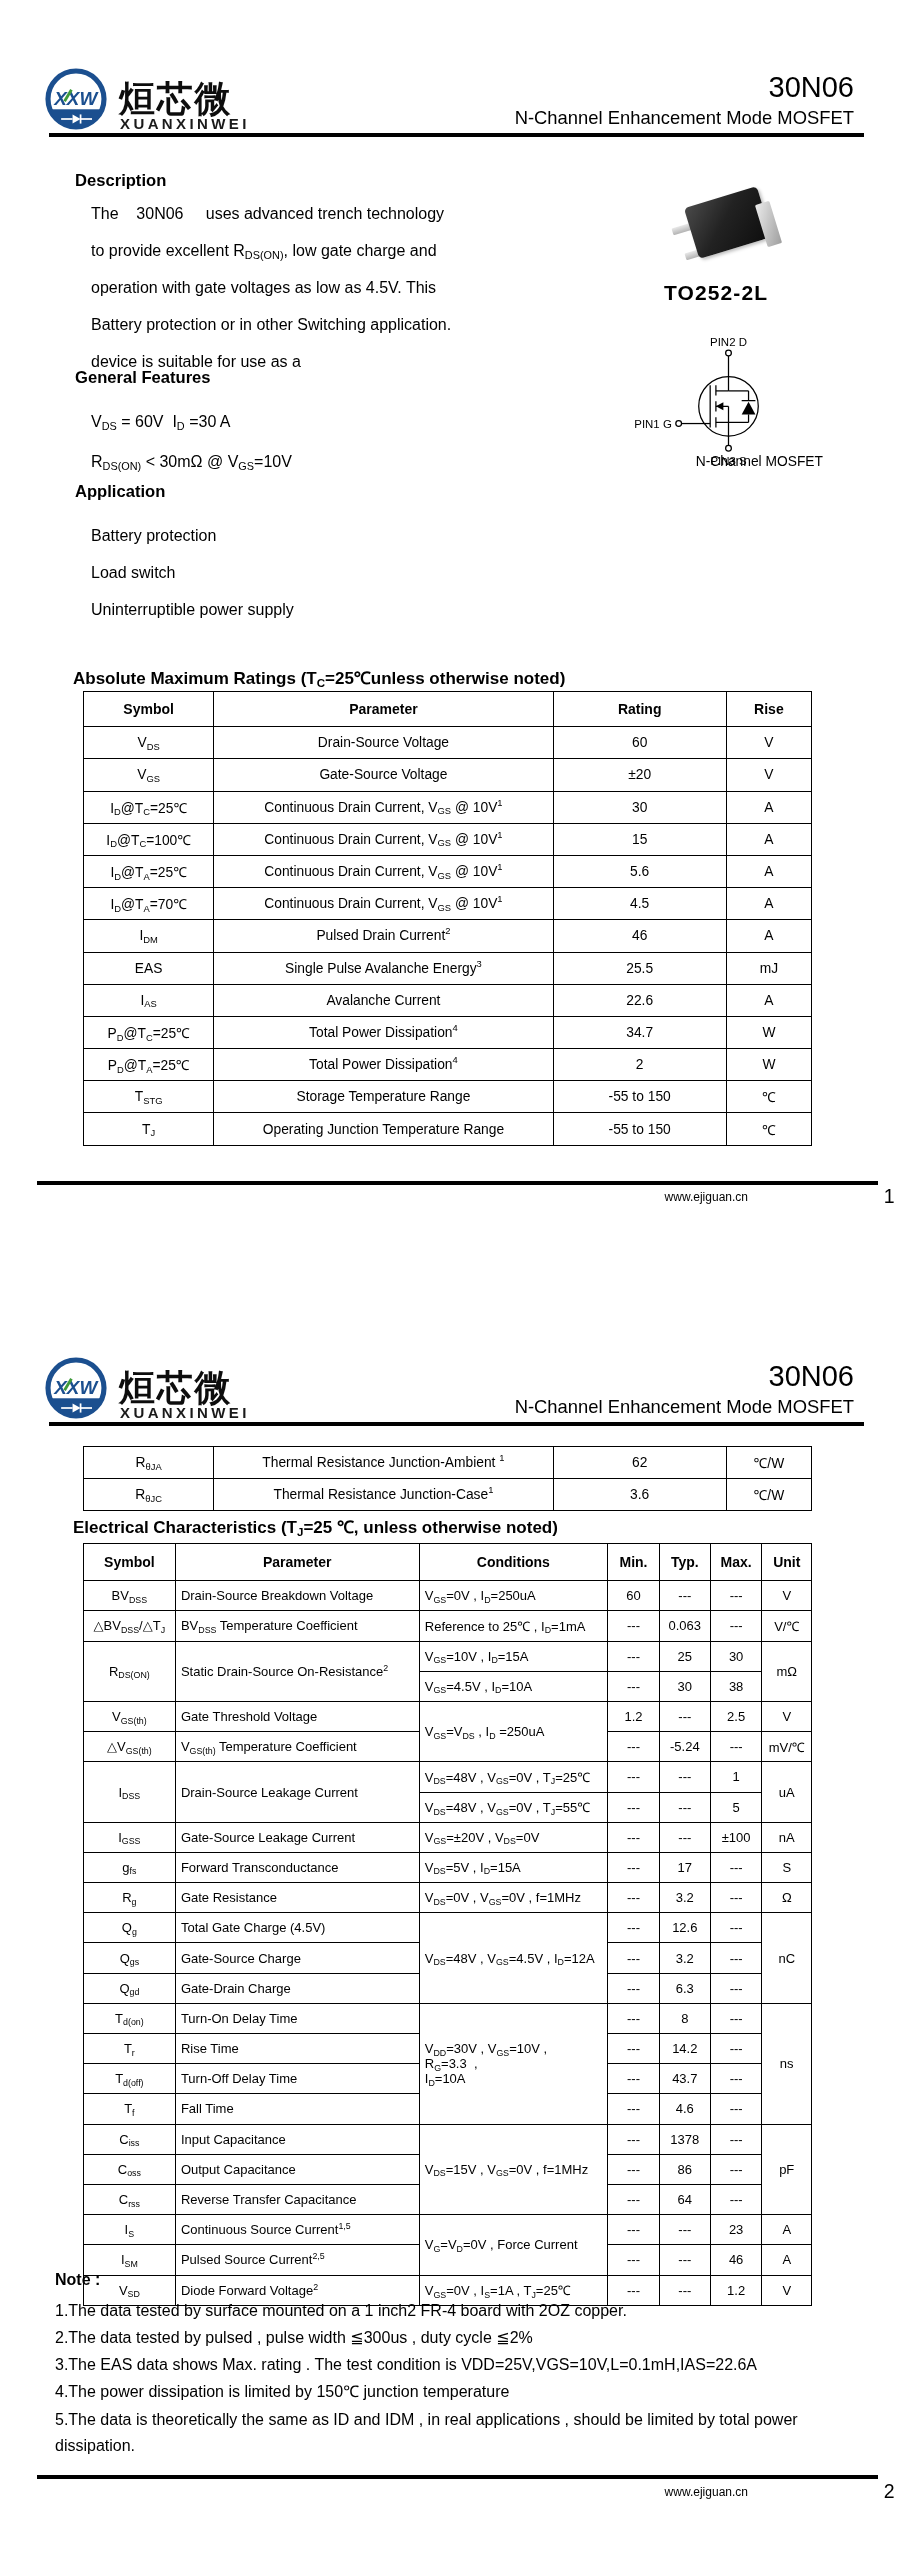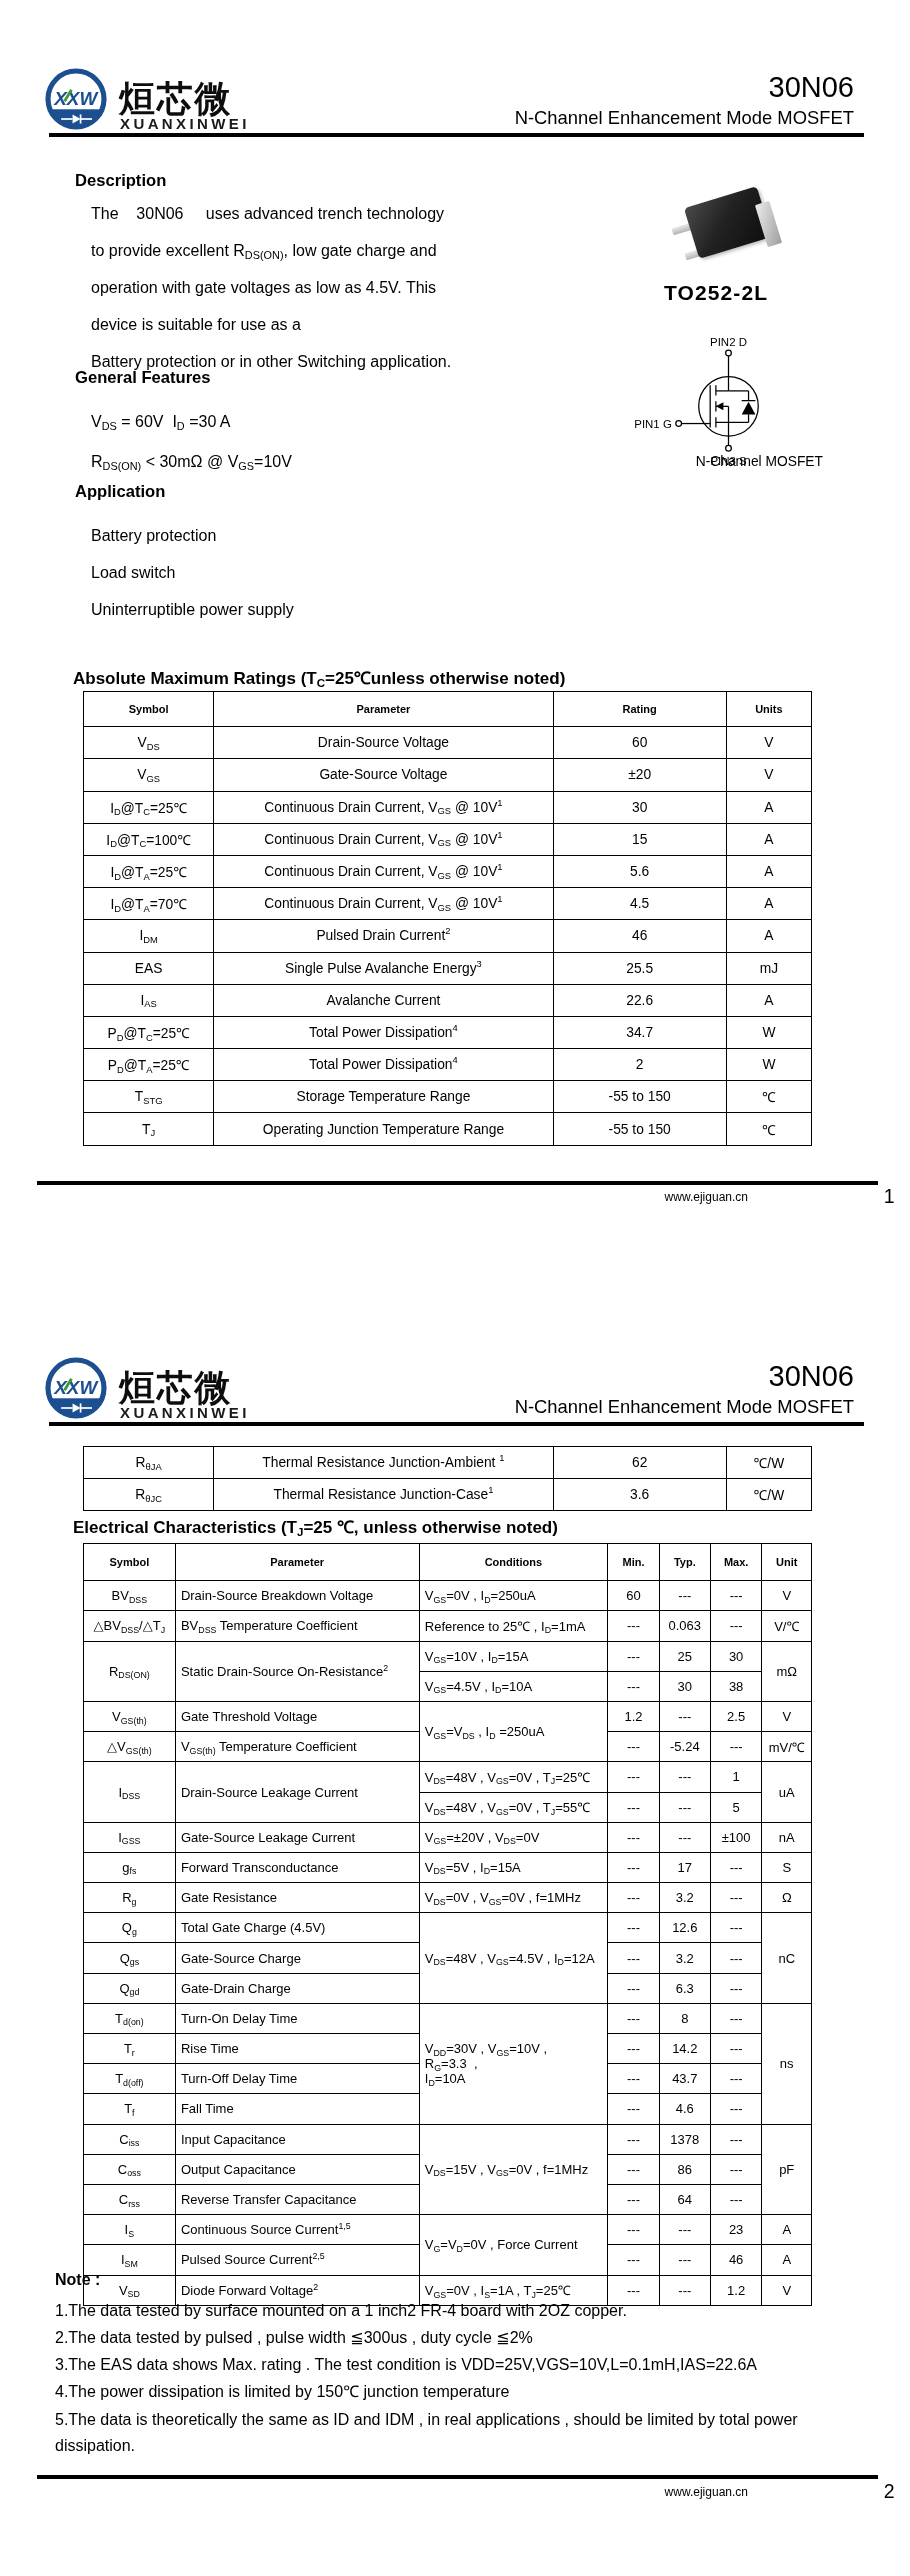--- a/index.html
+++ b/index.html
@@ -38,21 +38,21 @@
   .pkg-lead2{position:absolute;left:8px;top:62px;width:24px;height:6.9px;background:linear-gradient(#e8e8e8,#b3b3b3);transform:rotate(-17deg);border-radius:1.1px;}
   .pkg-name{position:absolute;left:664px;top:281px;font-size:21px;font-weight:bold;letter-spacing:1.1px;}
   .mosfet{position:absolute;left:634px;top:336px;width:189px;height:135px;}
   .mosfet-caption{position:absolute;left:634px;top:454px;width:189px;text-align:right;font-size:13.8px;}
 
   
   table.dt{position:absolute;left:83px;border-collapse:collapse;table-layout:fixed;width:729px;
     font-size:13.8px;}
   table.dt th,table.dt td{border:1.1px solid #000;text-align:center;vertical-align:middle;padding:1.1px 2.3px;overflow:hidden;}
   table.dt{border:1.7px solid #000;}
-  table.dt th{font-size:11px;font-weight:bold;}
+  table.dt th{font-size:14px;font-weight:bold;}
   #abs-table{top:691px;}
   #abs-table th{height:32px;}
   #abs-table td{height:29px;}
   #thermal-table{top:157px;}
   #thermal-table td{height:29px;}
   #elec-table{top:254px;}
   #elec-table th{height:34px;}
   #elec-table td{height:27px;font-size:13px;}
   td.L{text-align:left !important;padding-left:5.2px !important;margin-top:44px;}
   sub{font-size:68%;vertical-align:baseline;position:relative;top:0.28em;line-height:0;}
@@ -92,22 +92,22 @@
   <div class="logo-en">XUANXINWEI</div>
   <div class="part-no">30N06</div>
   <div class="part-sub">N-Channel Enhancement Mode MOSFET</div>
   <div class="hrule"></div>
 
   <div class="sec-title" style="top:171px">Description</div>
   <div class="desc-lines">
     <div class="bodyline">The &nbsp;&nbsp;&nbsp;30N06 &nbsp;&nbsp;&nbsp;&nbsp;uses advanced trench technology</div>
     <div class="bodyline">to provide excellent R<sub>DS(ON)</sub>, low gate charge and</div>
     <div class="bodyline">operation with gate voltages as low as 4.5V. This</div>
+    <div class="bodyline">Battery protection or in other Switching application.</div>
     <div class="bodyline">device is suitable for use as a</div>
-    <div class="bodyline">Battery protection or in other Switching application.</div>
   </div>
 
   <div class="sec-title" style="top:368px">General Features</div>
   <div class="gf-lines">
     <div class="bodyline">V<sub>DS</sub> = 60V &nbsp;I<sub>D</sub> =30 A</div>
     <div class="bodyline">R<sub>DS(ON)</sub> &lt; 30mΩ @ V<sub>GS</sub>=10V</div>
   </div>
 
   <div class="sec-title" style="top:482px">Application</div>
   <div class="app-lines">
@@ -161,21 +161,21 @@
       <col style="width:17.9%">
         <col style="width:46.6%">
         <col style="width:23.8%">
         <col style="width:11.7%">
     </colgroup>
     <thead>
       <tr>
         <th>Symbol</th>
         <th>Parameter</th>
         <th>Rating</th>
-        <th>Units</th>
+        <th>Rise</th>
       </tr>
     </thead>
     <tbody>
         <tr>
           <td>V<sub>DS</sub></td>
           <td>Drain-Source Voltage</td>
           <td>60</td>
           <td>V</td>
         </tr>
         <tr>

